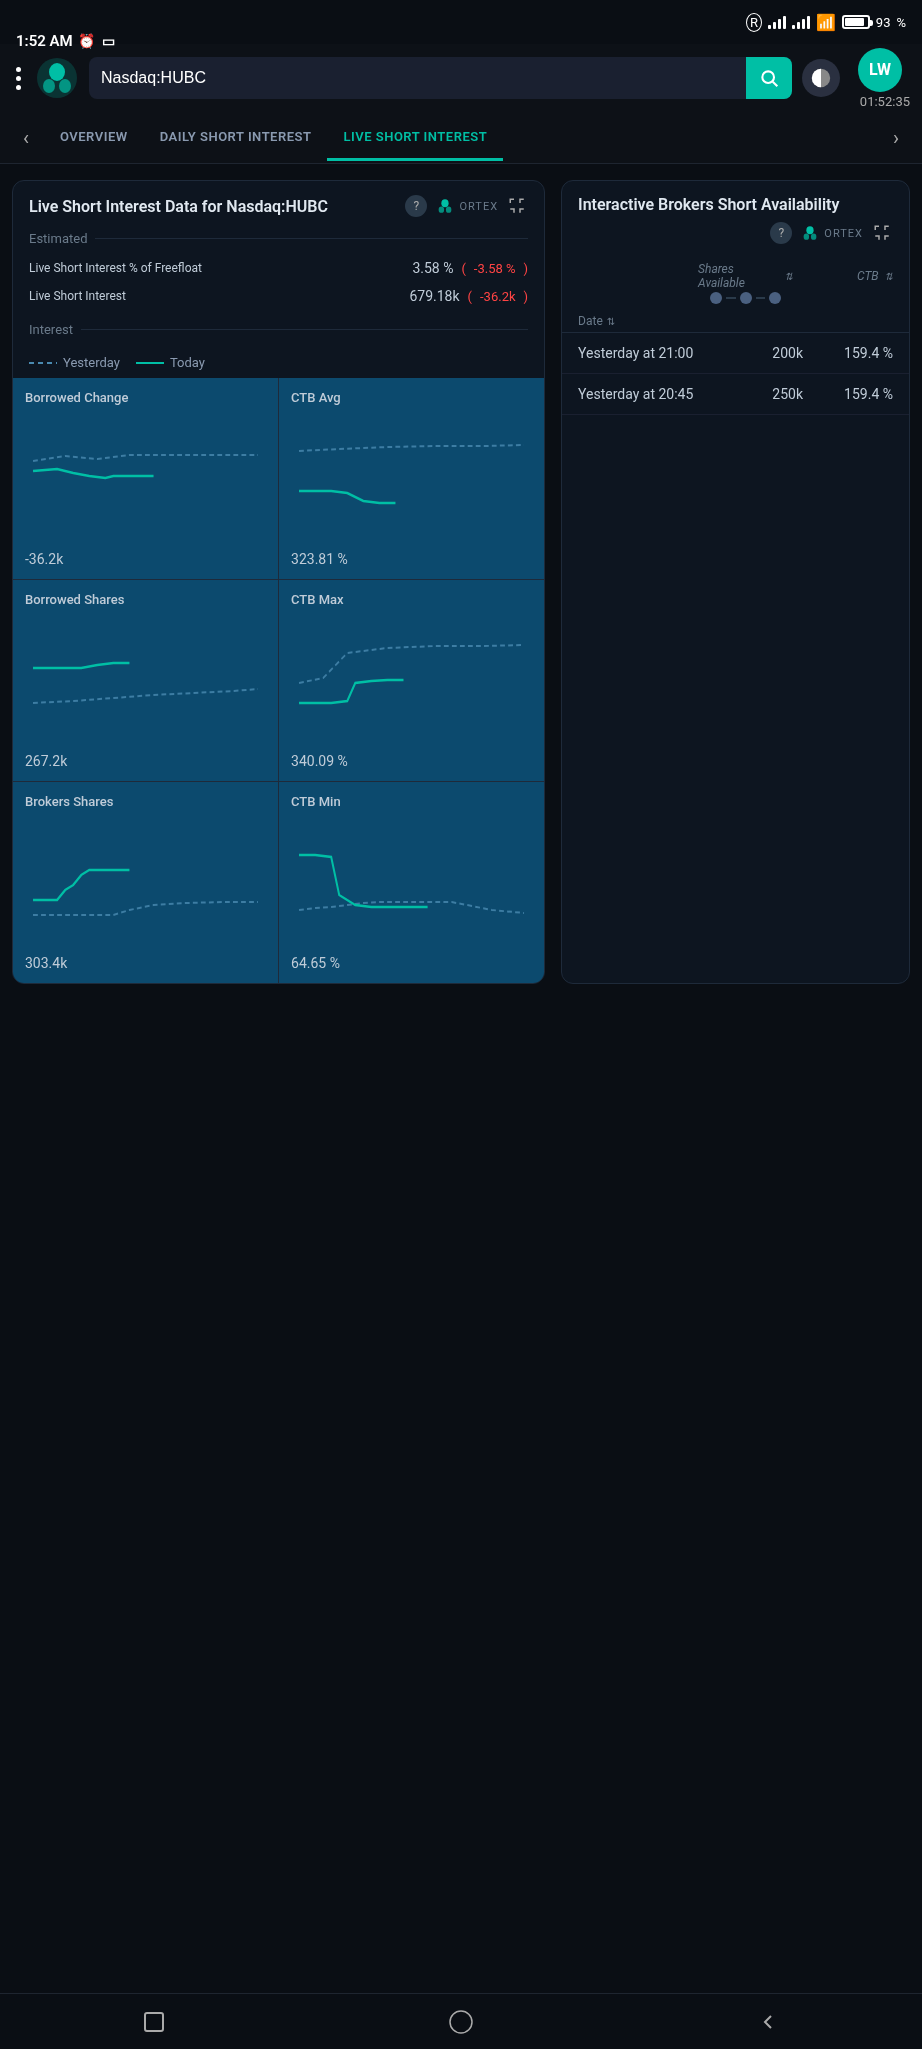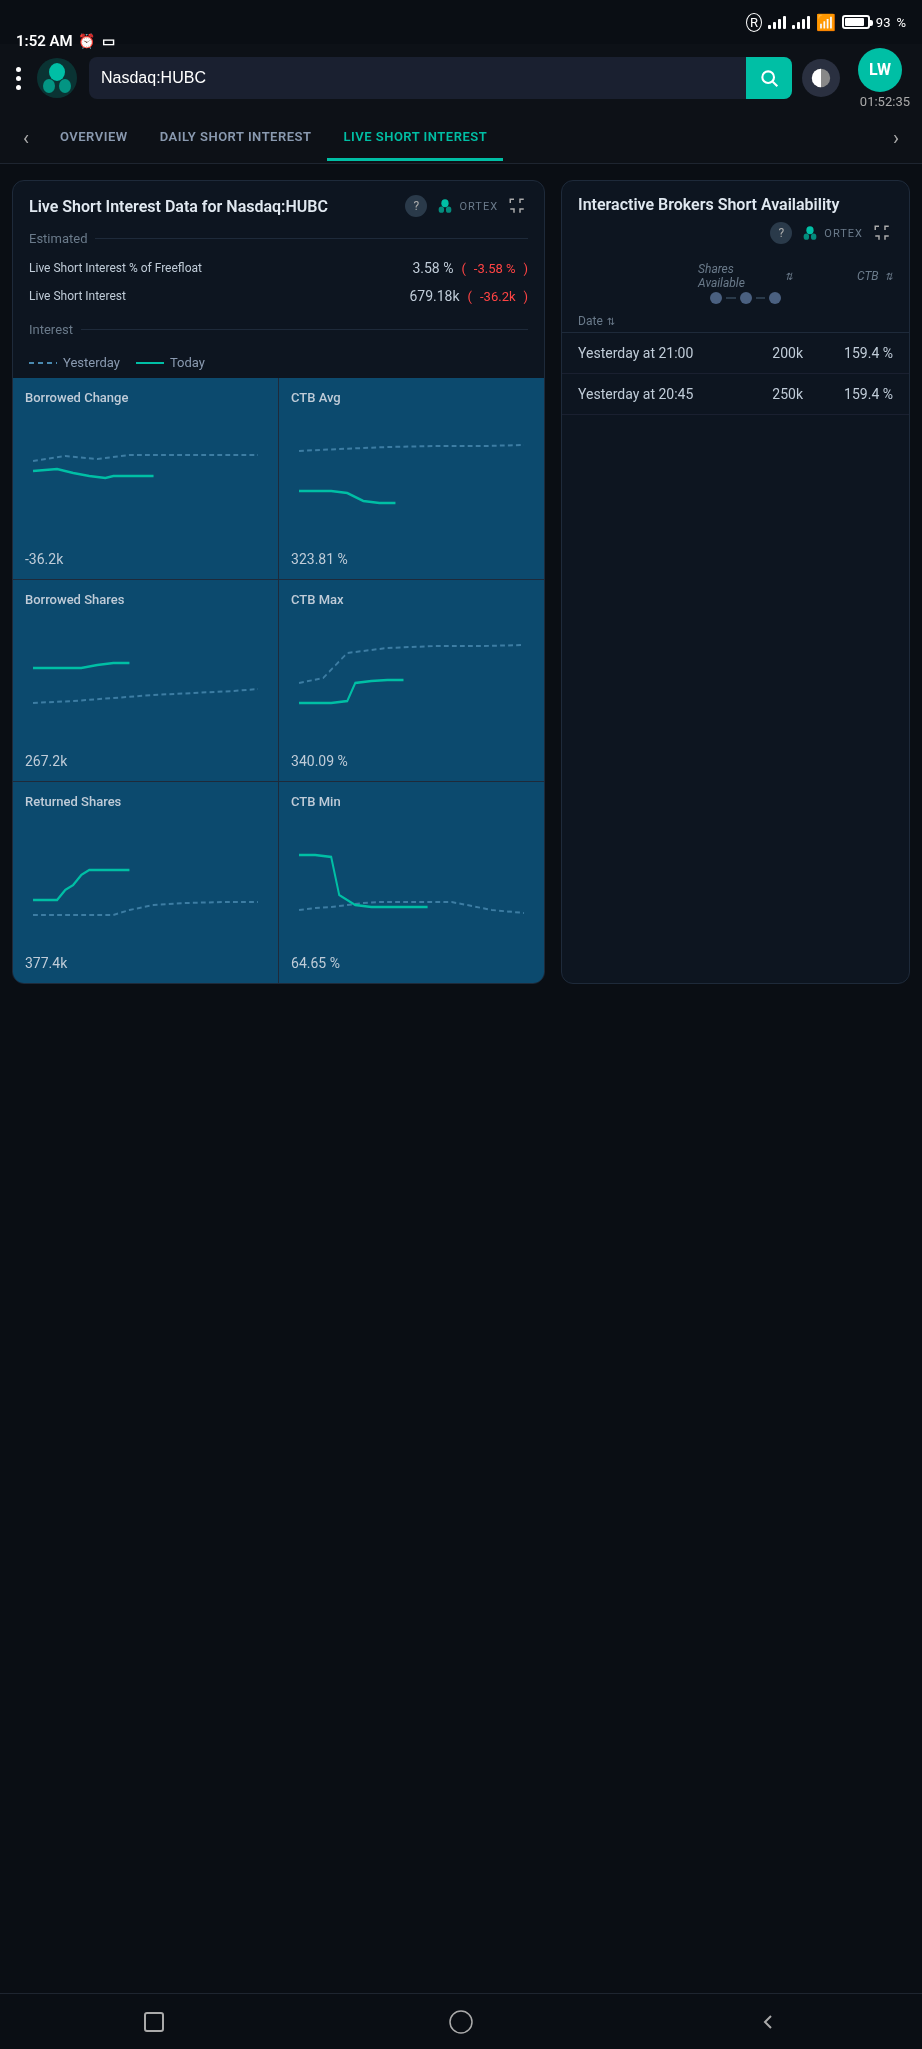--- a/index.html
+++ b/index.html
@@ -602,30 +602,30 @@
 
             <polyline points="10,70 40,65 70,40 120,35 180,33 240,33 290,32" fill="none" stroke="#4a8ab0" stroke-width="2" stroke-dasharray="6,4" opacity="0.8"></polyline>
 
             <polyline points="10,90 50,90 70,88 80,70 100,68 120,67 140,67" fill="none" stroke="#00bfa5" stroke-width="2.5"></polyline>
           </svg>
         </div>
         <span class="chart-value">340.09 %</span>
       </div>
 
       <div class="chart-cell">
-        <span class="chart-title">Returned Shares</span>
+        <span class="chart-title">Brokers Shares</span>
         <div class="chart-canvas">
           <svg class="mini-chart" viewBox="0 0 300 130" preserveAspectRatio="none">
 
             <polyline points="10,100 60,100 110,100 130,95 160,90 200,88 250,87 290,87" fill="none" stroke="#4a8ab0" stroke-width="2" stroke-dasharray="6,4" opacity="0.8"></polyline>
 
             <polyline points="10,85 40,85 50,75 60,70 70,60 80,55 100,55 130,55" fill="none" stroke="#00bfa5" stroke-width="2.5"></polyline>
           </svg>
         </div>
-        <span class="chart-value">377.4k</span>
+        <span class="chart-value">303.4k</span>
       </div>
 
       <div class="chart-cell">
         <span class="chart-title">CTB Min</span>
         <div class="chart-canvas">
           <svg class="mini-chart" viewBox="0 0 300 130" preserveAspectRatio="none">
 
             <polyline points="10,95 30,93 50,92 70,90 90,88 110,87 200,87 250,95 290,98" fill="none" stroke="#4a8ab0" stroke-width="2" stroke-dasharray="6,4" opacity="0.8"></polyline>
 
             <polyline points="10,40 30,40 50,42 60,80 80,90 100,92 150,92 170,92" fill="none" stroke="#00bfa5" stroke-width="2.5"></polyline>

